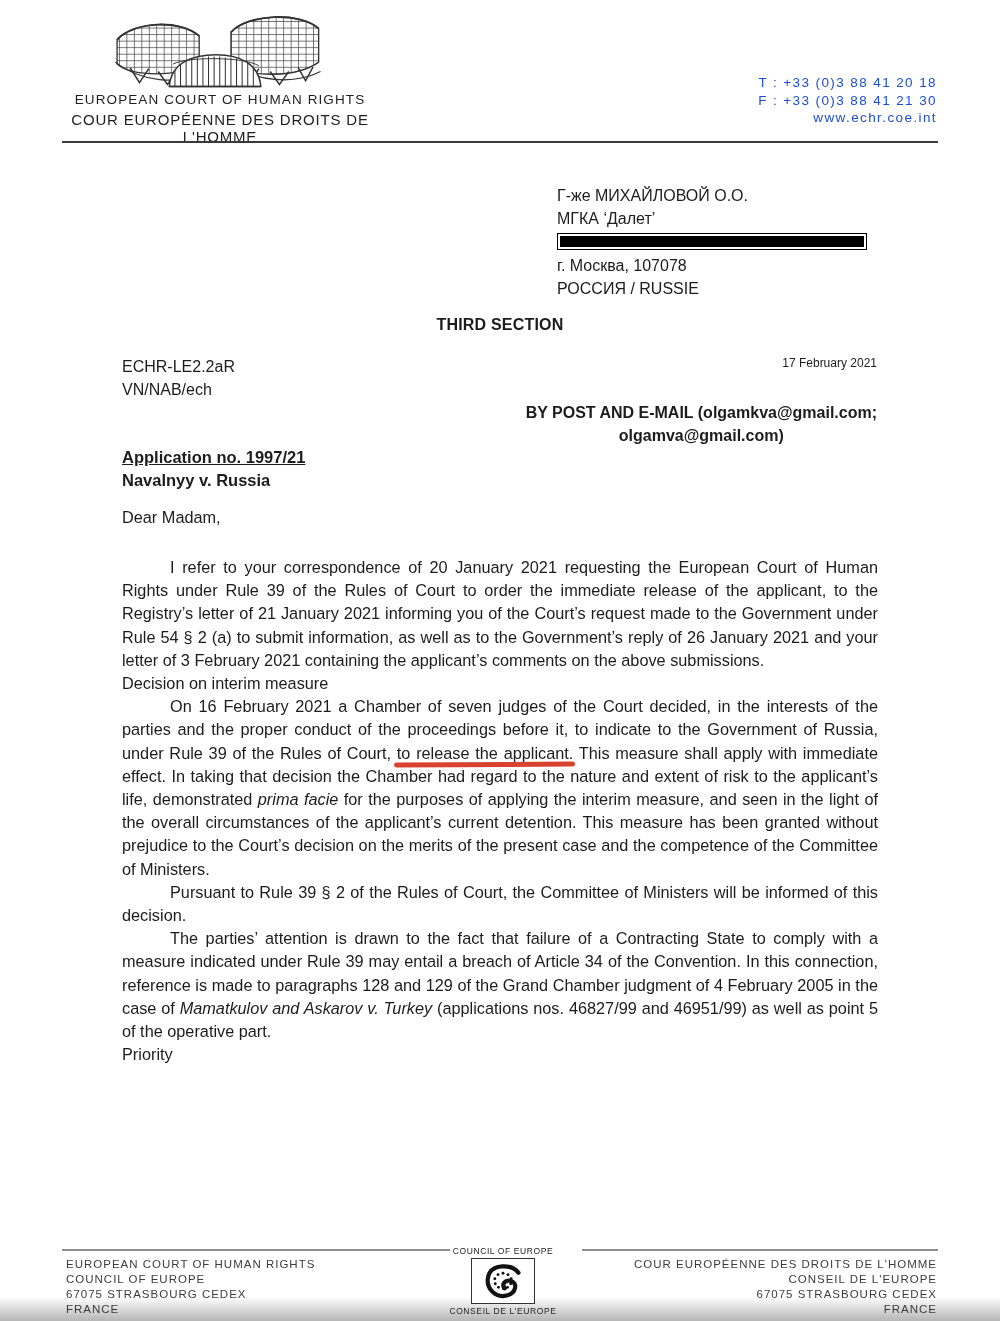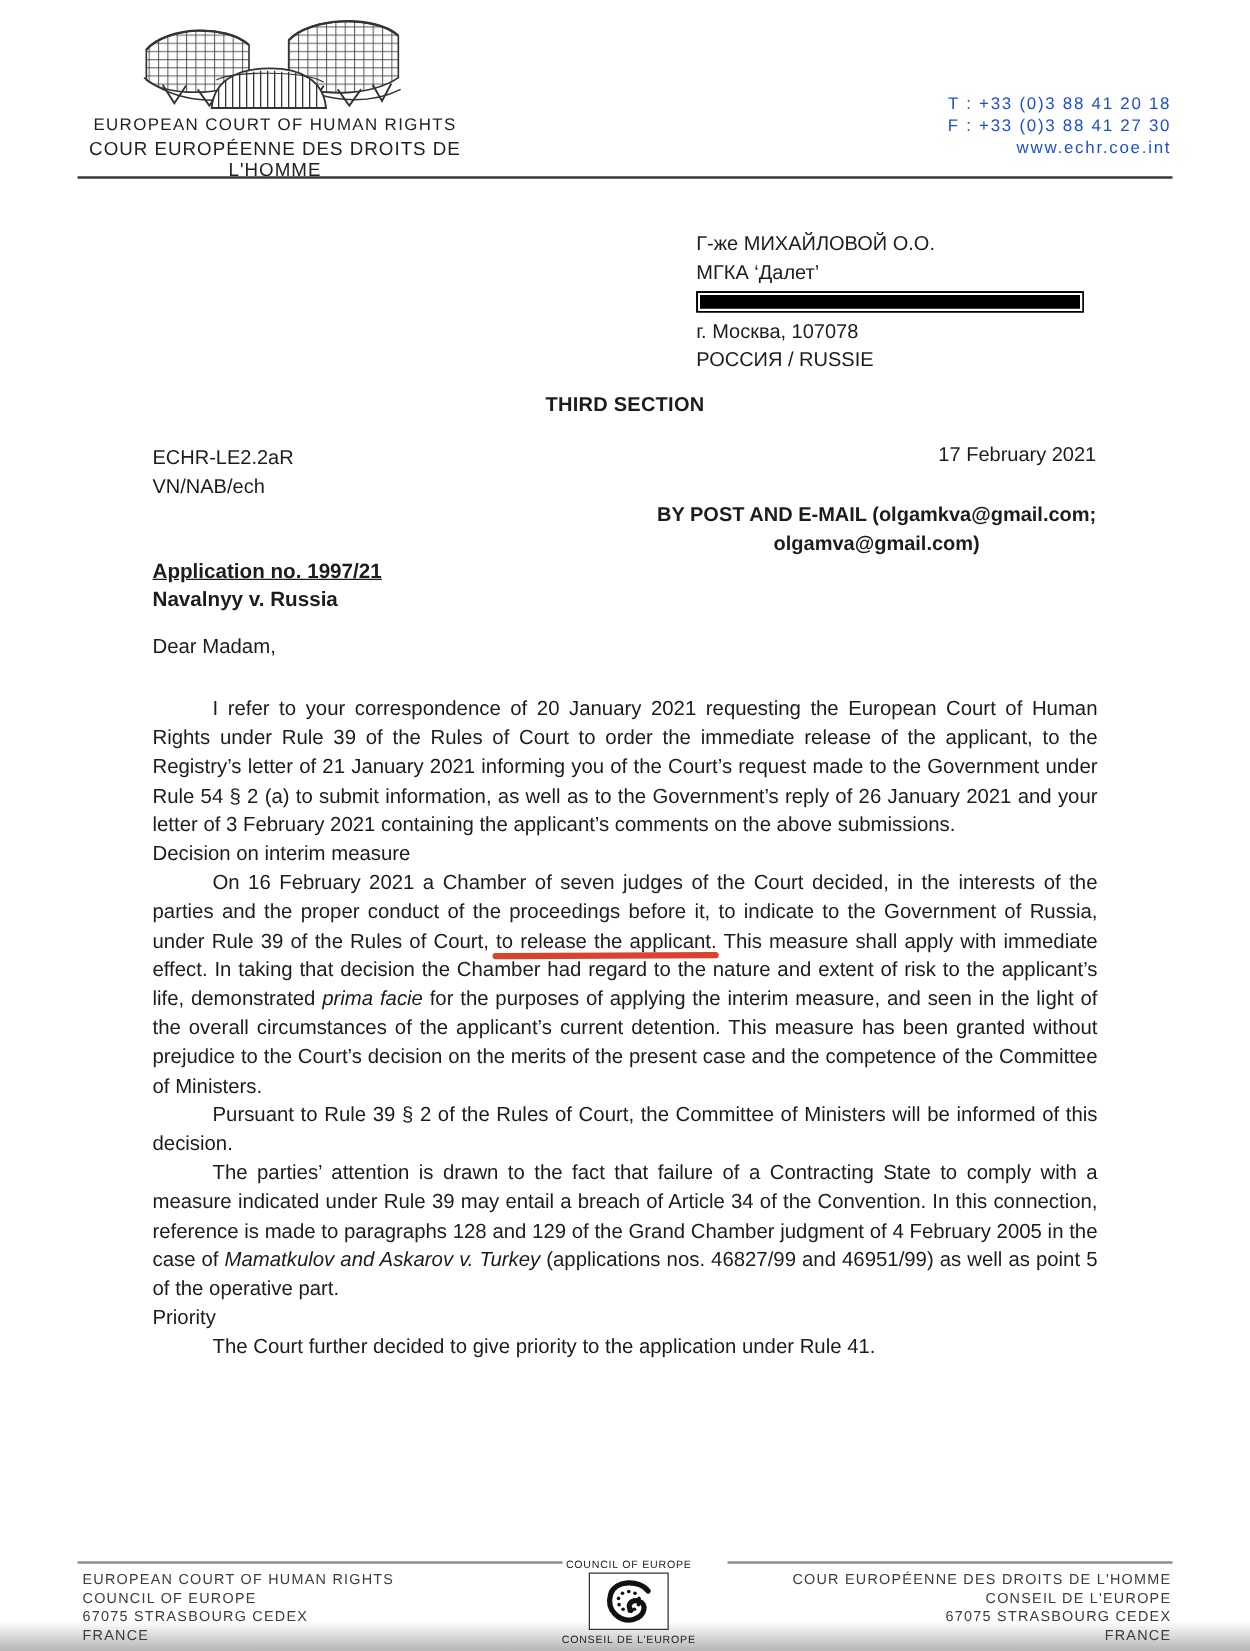--- a/index.html
+++ b/index.html
@@ -16,21 +16,21 @@
     letter-spacing:1.4px;line-height:17.5px;color:#1d4ed8;}
   .header-rule{position:absolute;left:62px;right:62px;top:141px;height:2px;background:#3a3a3a;}
   
   .recipient{position:absolute;left:557px;top:184px;font-size:16px;line-height:23px;}
   .redaction{width:308px;height:15px;background:#000;border:1px solid #000;
     box-shadow:inset 0 0 0 2px #fff,inset 0 0 0 5px #000;margin:3px 0 4px 0;}
   
   .section-title{position:absolute;left:0;right:0;top:316px;text-align:center;
     font-weight:bold;font-size:16px;letter-spacing:0.2px;}
   .refs{position:absolute;left:122px;top:355px;font-size:16px;line-height:23px;}
-  .letter-date{position:absolute;right:123px;top:356px;font-size:16px;}
+  .letter-date{position:absolute;right:123px;top:356px;font-size:12px;}
   .delivery{position:absolute;right:123px;top:401px;text-align:center;font-weight:bold;
     font-size:16px;line-height:23px;}
   .case-block{position:absolute;left:122px;top:446px;font-weight:bold;font-size:16.5px;line-height:22.5px;}
   .case-block .appno{text-decoration:underline;}
   .salutation{position:absolute;left:122px;top:508px;font-size:16.3px;}
   
   .body-text{position:absolute;left:122px;top:556px;width:756px;font-size:16.3px;
     line-height:23.2px;text-align:justify;}
   .body-text p{margin:0;text-indent:48px;}
   .body-text p.no-indent{text-indent:0;}
@@ -91,21 +91,21 @@
     </svg>
   </div>
 
   <div class="org-names">
     <div class="org-en">EUROPEAN COURT OF HUMAN RIGHTS</div>
     <div class="org-fr">COUR EUROPÉENNE DES DROITS DE L'HOMME</div>
   </div>
 
   <div class="contact">
     <div>T : +33 (0)3 88 41 20 18</div>
-    <div>F : +33 (0)3 88 41 27 30</div>
+    <div>F : +33 (0)3 88 41 21 30</div>
     <div>www.echr.coe.int</div>
   </div>
 
   <div class="header-rule"></div>
 
   <div class="recipient">
     <div>Г-же МИХАЙЛОВОЙ О.О.</div>
     <div>МГКА ‘Далет’</div>
     <div class="redaction"></div>
     <div>г. Москва, 107078</div>
@@ -137,21 +137,20 @@
     <p>I refer to your correspondence of 20 January 2021 requesting the European Court of Human Rights under Rule 39 of the Rules of Court to order the immediate release of the applicant, to the Registry’s letter of 21 January 2021 informing you of the Court’s request made to the Government under Rule 54 § 2 (a) to submit information, as well as to the Government’s reply of 26 January 2021 and your letter of 3 February 2021 containing the applicant’s comments on the above submissions.</p>
 
     <p class="bhead no-indent">Decision on interim measure</p>
     <p><span>On 16 February 2021 a Chamber of seven judges of the Court decided, in the interests of the parties and the proper conduct of the proceedings before it, to indicate to the Government of Russia, under Rule 39 of the Rules of Court, </span><span class="red-underline">to release the applicant.</span><span> This measure shall apply with immediate effect. In taking that decision the Chamber had regard to the nature and extent of risk to the applicant’s life, demonstrated </span><span class="ital">prima facie</span><span> for the purposes of applying the interim measure, and seen in the light of the overall circumstances of the applicant’s current detention. This measure has been granted without prejudice to the Court’s decision on the merits of the present case and the competence of the Committee of Ministers.</span></p>
 
     <p class="mt22">Pursuant to Rule 39 § 2 of the Rules of Court, the Committee of Ministers will be informed of this decision.</p>
 
     <p class="mt20"><span>The parties’ attention is drawn to the fact that failure of a Contracting State to comply with a measure indicated under Rule 39 may entail a breach of Article 34 of the Convention. In this connection, reference is made to paragraphs 128 and 129 of the Grand Chamber judgment of 4 February 2005 in the case of </span><span class="ital">Mamatkulov and Askarov v. Turkey</span><span> (applications nos. 46827/99 and 46951/99) as well as point 5 of the operative part.</span></p>
 
     <p class="bhead no-indent mt22">Priority</p>
-    <p>The Court further decided to give priority to the application under Rule 41.</p>
   </div>
 
   <div class="bottom-gradient"></div>
   <div class="footer-rule fr-left"></div>
   <div class="footer-rule fr-right"></div>
 
   <div class="footer-col fc-left">
     <div>EUROPEAN COURT OF HUMAN RIGHTS</div>
     <div>COUNCIL OF EUROPE</div>
     <div>67075 STRASBOURG CEDEX</div>

